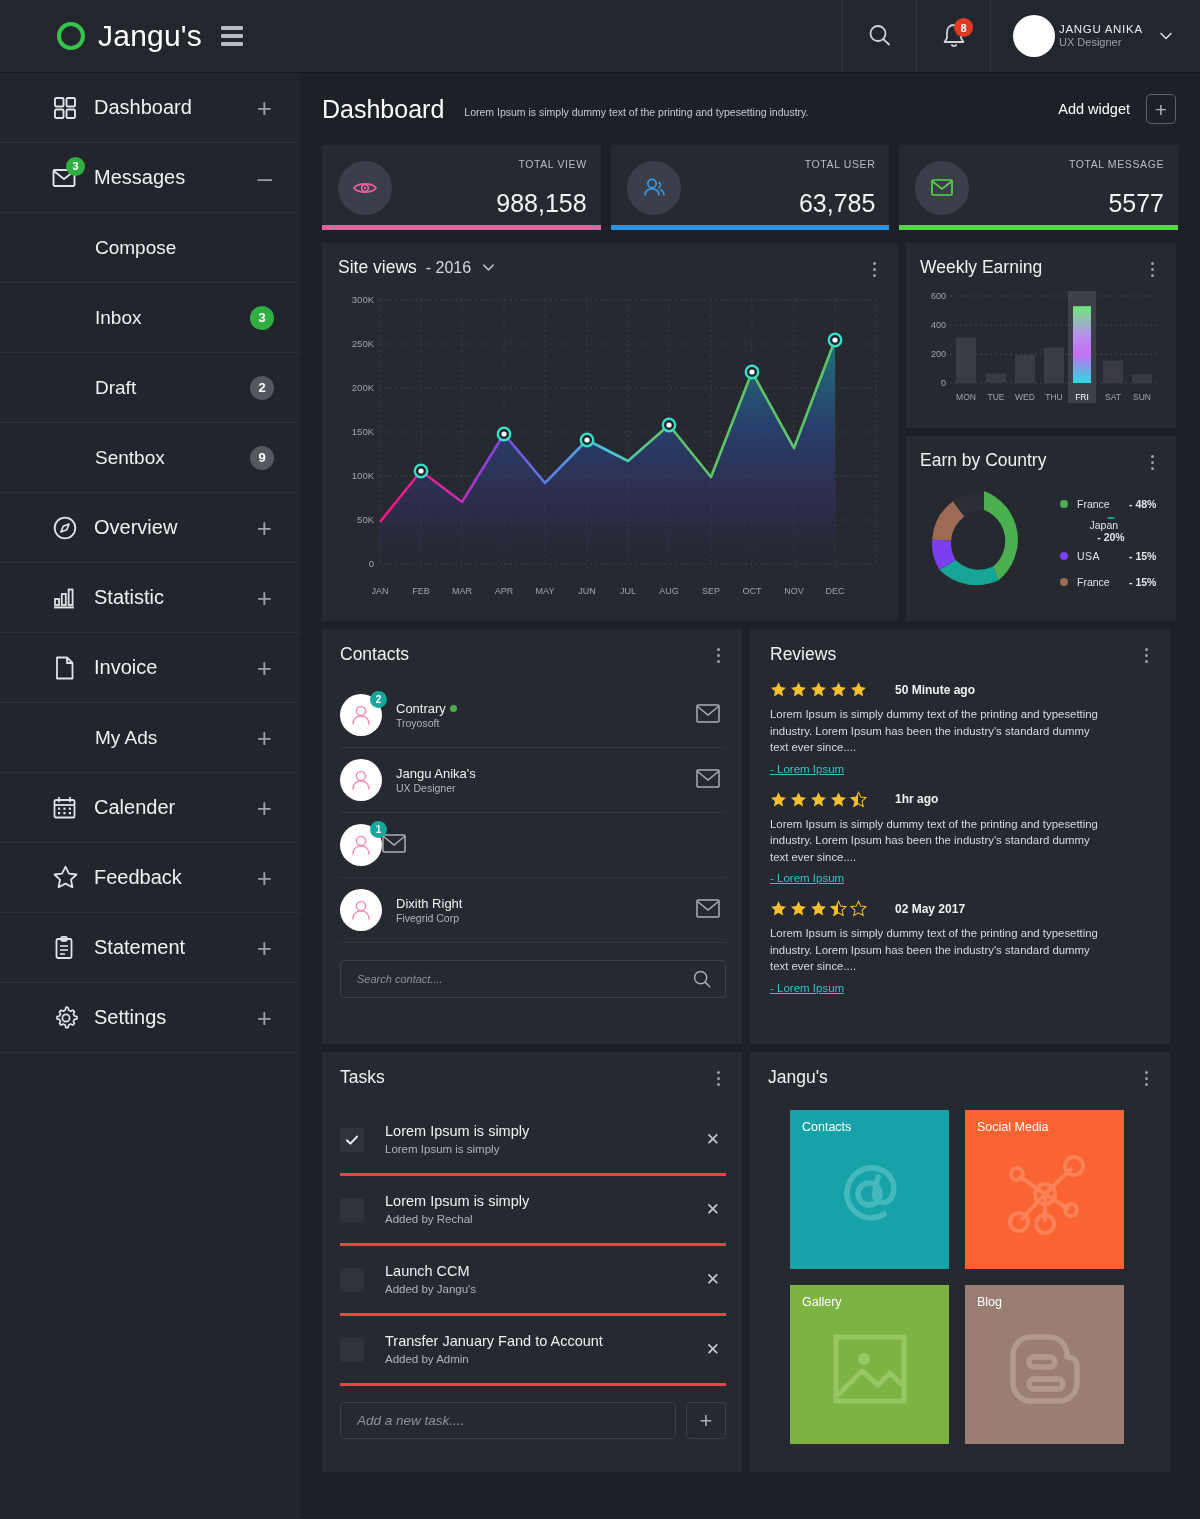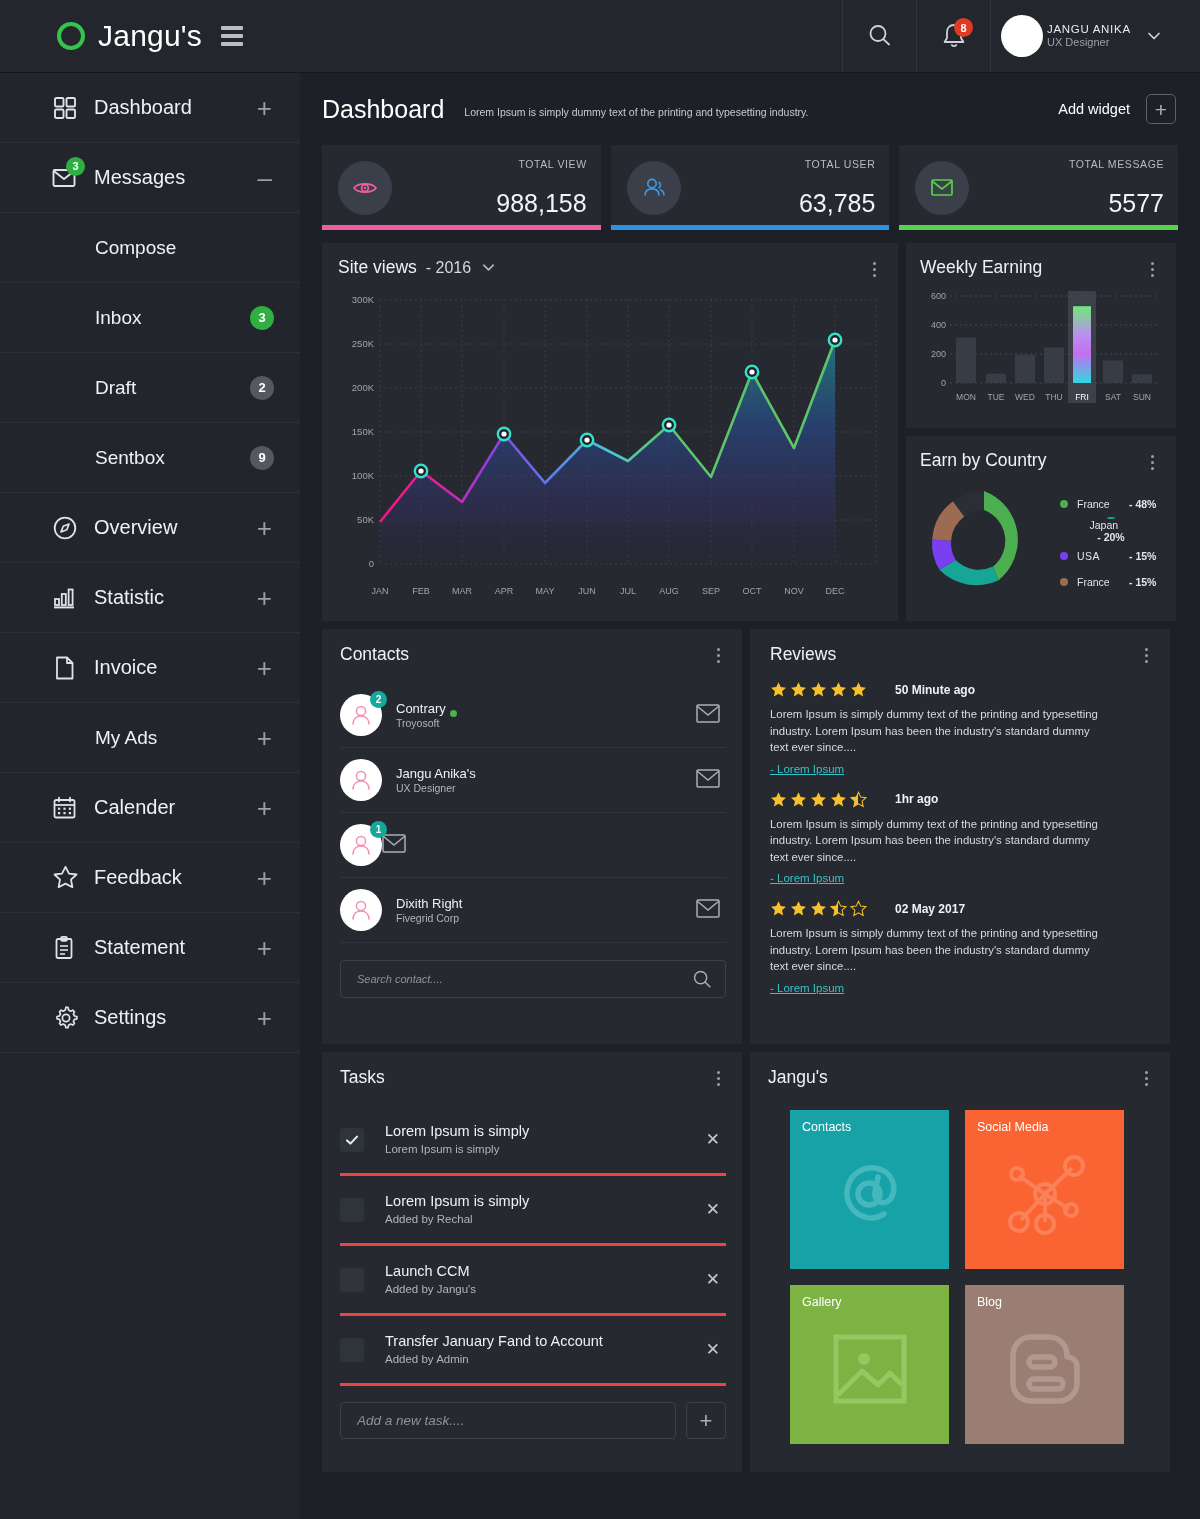--- a/index.html
+++ b/index.html
@@ -33,21 +33,21 @@
     border-left: 1px solid #31353d; position: relative;
   }
   .tb-btn svg { display: block; }
   .notif-badge {
     position: absolute; top: 18px; right: 17px;
     background: #e03b22; color: #fff; font-size: 11px; font-weight: 700;
     width: 19px; height: 19px; border-radius: 50%;
     display: flex; align-items: center; justify-content: center;
   }
   .profile {
-    display: flex; align-items: center; gap: 4px; padding: 0 18px 0 10px;
+    display: flex; align-items: center; gap: 4px; padding: 0 18px 0 22px;
     border-left: 1px solid #31353d; min-width: 210px;
   }
   .avatar-circle { width: 42px; height: 42px; border-radius: 50%; background: #fff; flex: none; }
   .profile-text { line-height: 1.25; }
   .profile-name { font-size: 11.5px; letter-spacing: .7px; color: #e8eaed; }
   .profile-role { font-size: 11px; color: #9aa0a8; }
   .chev { margin-left: 10px; }
 
   
   .sidebar {
@@ -141,21 +141,21 @@
   .c-avatar {
     width: 42px; height: 42px; border-radius: 50%; background: #fff; flex: none;
     display: flex; align-items: center; justify-content: center; position: relative;
   }
   .c-badge {
     position: absolute; top: -3px; right: -5px; width: 17px; height: 17px; border-radius: 50%;
     background: #15a79a; color: #fff; font-size: 10px; font-weight: 700;
     display: flex; align-items: center; justify-content: center;
   }
   .c-info { margin-left: 14px; flex: 1; line-height: 1.22; }
-  .c-name { font-size: 13px; color: #f0f1f3; display: flex; align-items: flex-end; gap: 4px; }
+  .c-name { font-size: 13px; color: #f0f1f3; display: flex; align-items: center; gap: 4px; }
   .c-online { width: 7px; height: 7px; border-radius: 50%; background: #4caf50; display: inline-block; }
   .c-org { font-size: 10.5px; color: #b0b5bc; }
   .c-mail { color: #a9aeb5; flex: none; padding-right: 2px; }
   .search-box {
     margin-top: 17px; height: 38px; border: 1px solid #3c4047; border-radius: 4px;
     display: flex; align-items: center; padding: 0 12px 0 16px;
   }
   .search-box input {
     flex: 1; background: transparent; border: none; outline: none;
     font-family: "Liberation Sans", sans-serif; font-size: 11px; font-style: italic; color: #c7cbd1;

